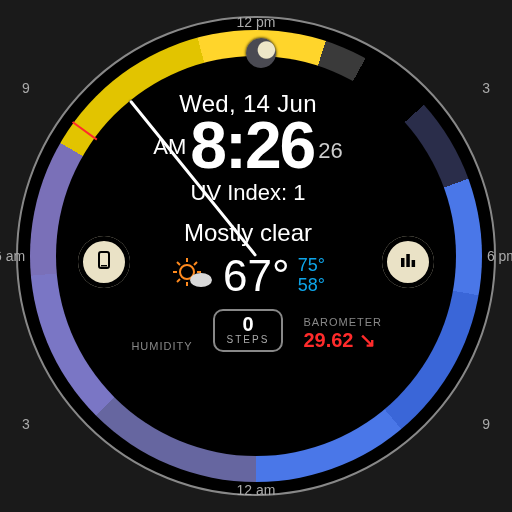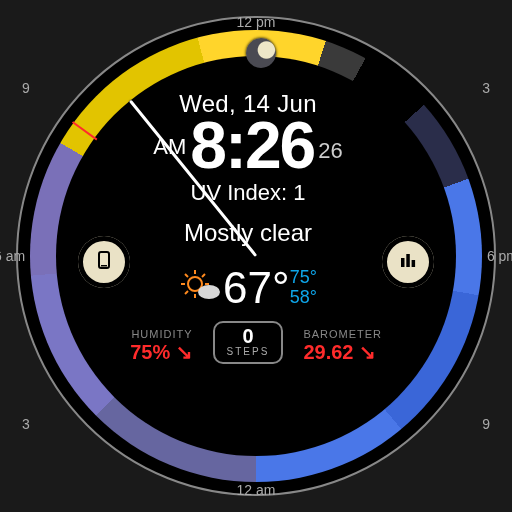--- a/index.html
+++ b/index.html
@@ -91,21 +91,21 @@
   .ampm { font-size: 22px; font-weight: 400; margin-bottom: 18px; }
   .time {
     font-size: 66px; font-weight: 700; line-height: 1;
     letter-spacing: -2px;
   }
   .secs { font-size: 22px; font-weight: 400; margin-bottom: 14px; color:#ccc; }
   .uv   { font-size: 22px; margin-top: 2px; }
   .cond { font-size: 24px; margin-top: 13px; }
   .temp-row {
     display: flex; justify-content: center; align-items: center;
-    gap: 0; margin-top: 16px;
+    gap: 8px; margin-top: 4px;
   }
   .sun-icon { width: 44px; text-align: center; }
   .temp { font-size: 44px; font-weight: 400; }
   .hilo { text-align: left; font-size: 18px; line-height: 1.1; color:#0ea5e9; }
   .bottom-row {
     display: flex; justify-content: center; align-items: flex-end;
     gap: 20px; margin-top: 8px;
   }
   .lbl { font-size: 11px; color: #888; letter-spacing: 1px; }
   .val { font-size: 20px; font-weight: 600; color: #ff2b2b; }
@@ -212,21 +212,20 @@
       <span class="temp">67°</span>
       <span class="hilo">
         <div>75°</div>
         <div>58°</div>
       </span>
     </div>
 
     <div class="bottom-row">
       <div style="text-align:right;min-width:80px">
         <div class="lbl">HUMIDITY</div>
-        <div class="val">75% ↘</div>
       </div>
       <div class="steps-box">
         <div class="steps-n">0</div>
         <div class="steps-l">STEPS</div>
       </div>
       <div style="text-align:left;min-width:80px">
         <div class="lbl">BAROMETER</div>
         <div class="val">29.62 ↘</div>
       </div>
     </div>

